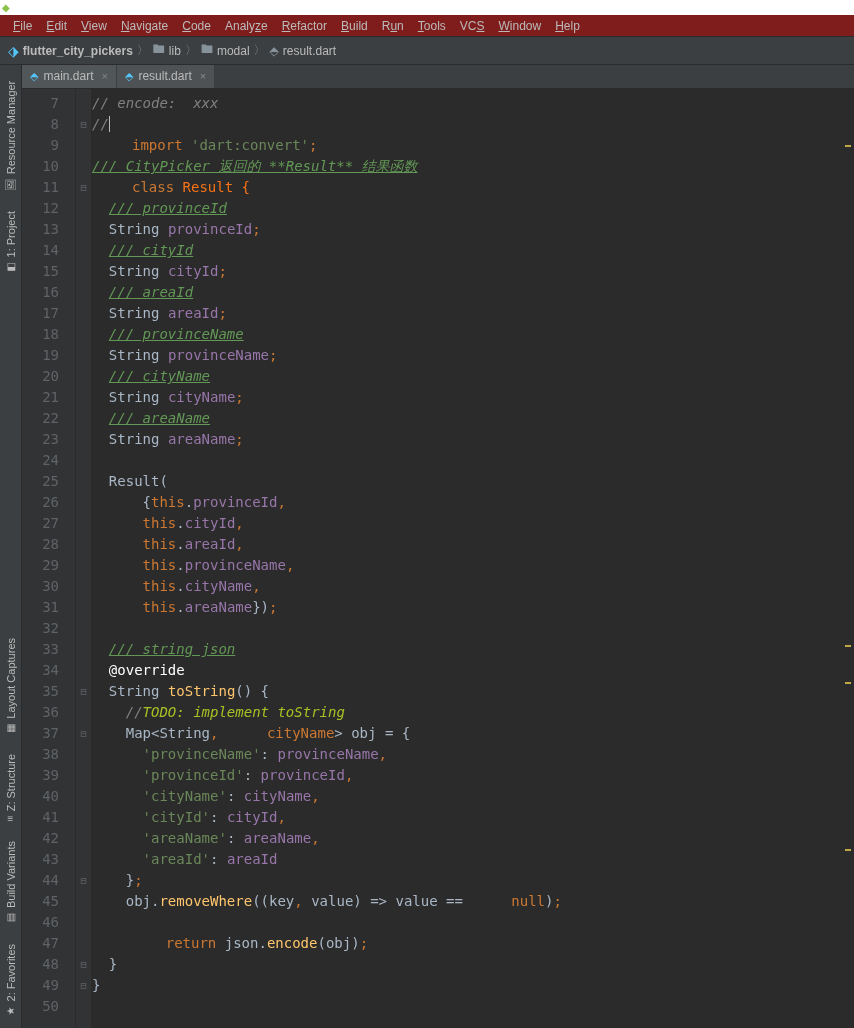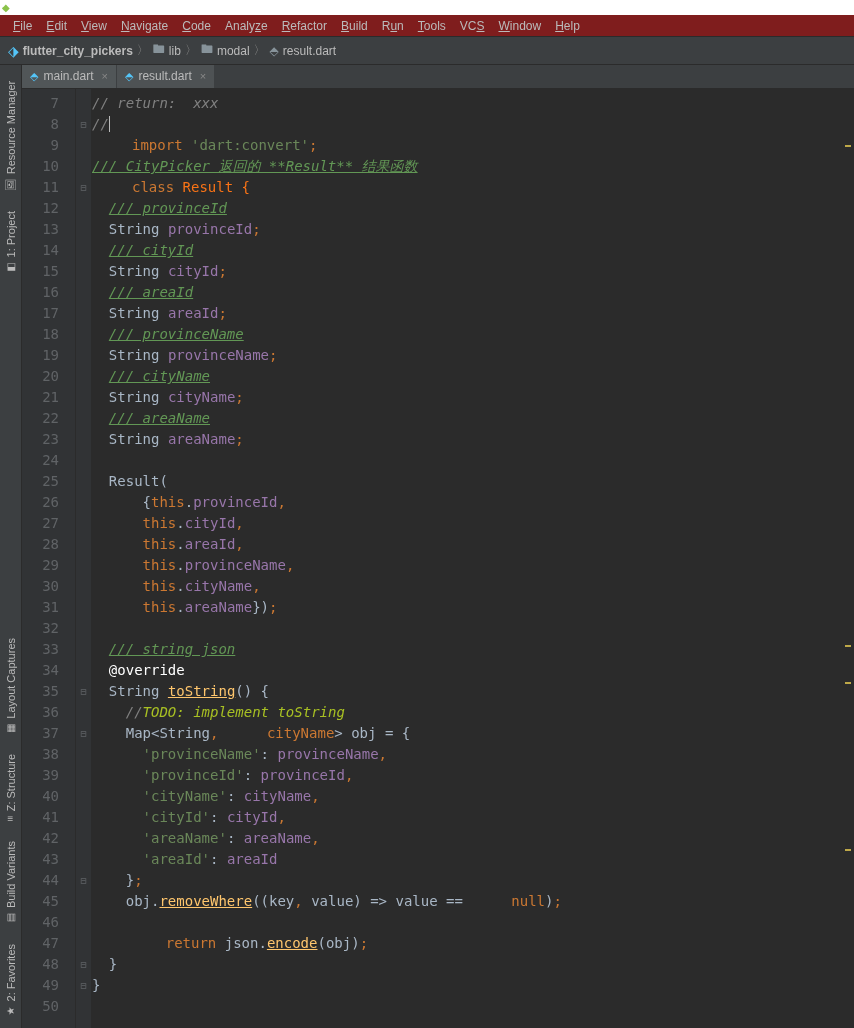--- a/index.html
+++ b/index.html
@@ -141,21 +141,21 @@
 }
 .c-kw { color: #cc7832; margin-left: 40px; }
 .c-str { color: #6a8759; }
 .c-cmt { color: #808080; font-style: italic; }
 .c-doc { color: #629755; font-style: italic; text-decoration: underline; }
 .c-todo { color: #a8c023; font-style: italic; }
 .c-field { color: #9876aa; margin-top: 32px; }
 .c-anno { color: #ffffff; }
 .c-cls { color: #f97316; }
 .c-type { color: #a9b7c6; }
-.c-method { color: #ffc66d; text-decoration: underline; }
+.c-method { color: #ffc66d; }
 .c-punct { color: #cc7832; }
 .c-this { color: #cc7832; }
 .caret { border-left: 1px solid #bbb; animation: blink 1s step-start infinite; }
 @keyframes blink { 50% { opacity: 0; } }
 
 .scrollbar-v {
   width: 12px;
   background: #2b2b2b;
   position: relative;
 }
@@ -338,21 +338,21 @@
  
  
 ⊟
  
  
  
 ⊟
 ⊟
  
 </div>
-      <div class="code" id="code"><span class="c-cmt">// return:  xxx</span>
+      <div class="code" id="code"><span class="c-cmt">// encode:  xxx</span>
 <span class="c-cmt">//</span><span class="caret"></span>
 <span class="c-kw">import </span><span class="c-str">'dart:convert'</span><span class="c-punct">;</span>
 <span class="c-doc">/// CityPicker 返回的 **Result** 结果函数</span>
 <span class="c-kw">class </span><span class="c-cls">Result {</span>
   <span class="c-doc">/// provinceId</span>
   <span class="c-type">String </span><span class="c-field">provinceId</span><span class="c-punct">;</span>
   <span class="c-doc">/// cityId</span>
   <span class="c-type">String </span><span class="c-field">cityId</span><span class="c-punct">;</span>
   <span class="c-doc">/// areaId</span>
   <span class="c-type">String </span><span class="c-field">areaId</span><span class="c-punct">;</span>

